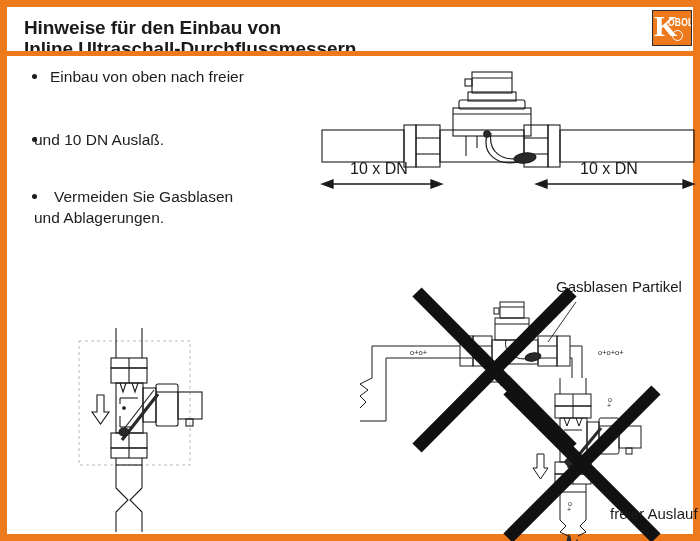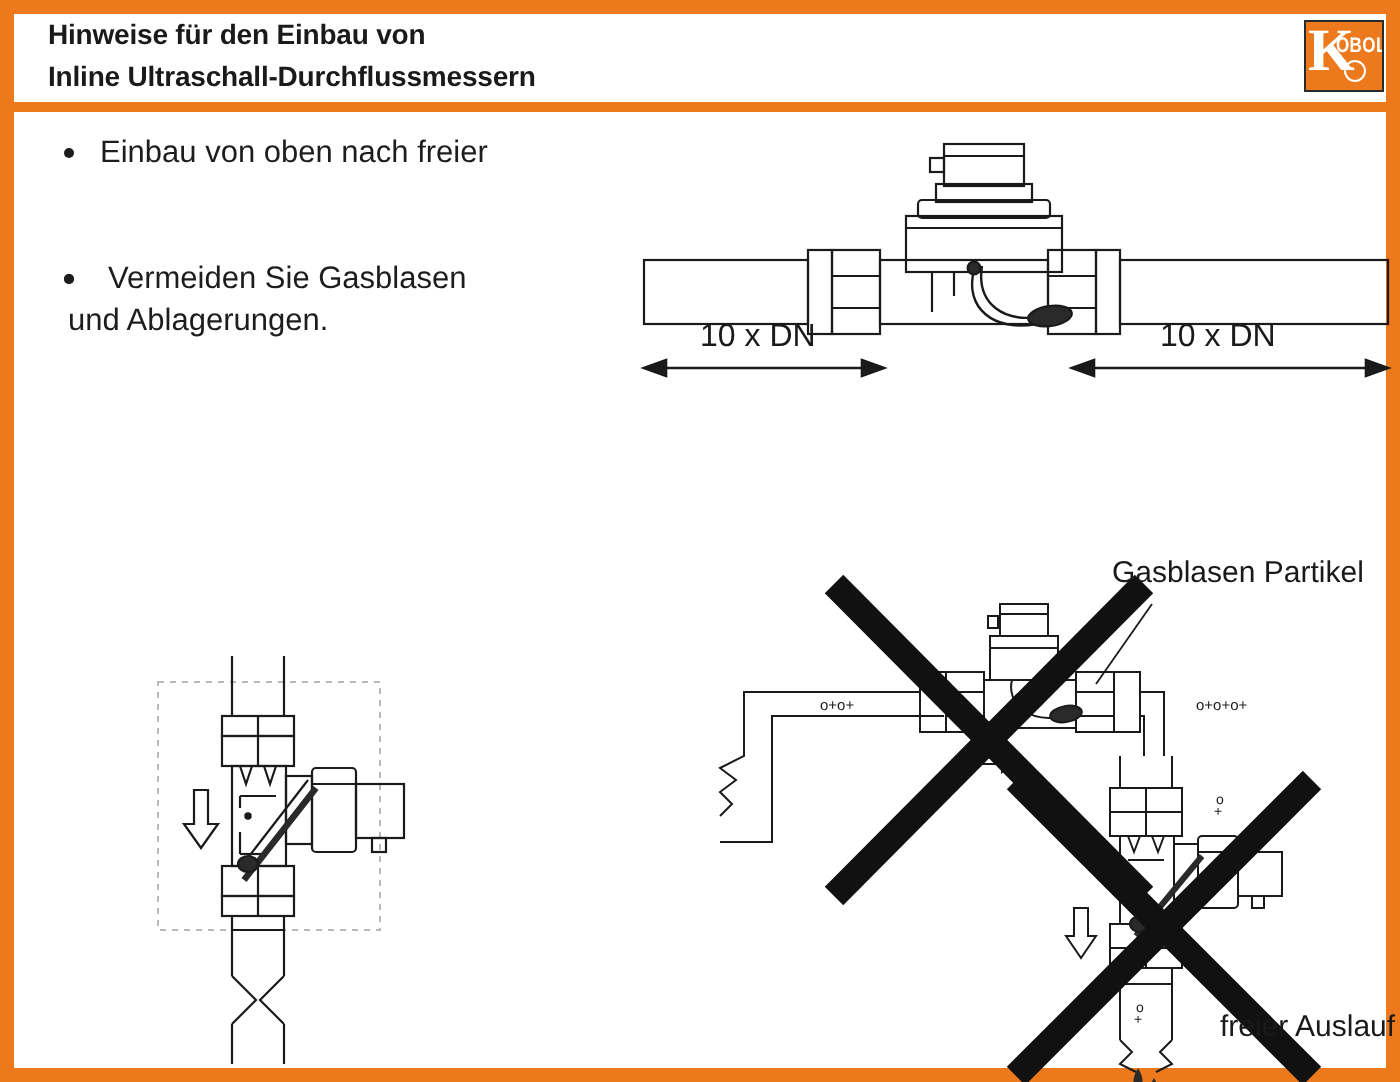--- a/index.html
+++ b/index.html
@@ -31,23 +31,23 @@
     position: absolute;
     left: 7px;
     top: 51px;
     width: 686px;
     height: 5px;
     background: #EC7A1C;
   }
   .title {
     position: absolute;
     left: 24px;
-    top: 7px;
+    top: 17px;
     width: 610px;
-    font-size: 14px;
+    font-size: 19px;
     font-weight: bold;
     line-height: 21px;
     color: #1a1a1a;
     letter-spacing: -0.1px;
   }
   .title-line { display: block; white-space: nowrap; }
 
   
   .logo {
     position: absolute;
@@ -159,20 +159,21 @@
   <div class="bullets">
     <div class="bullet" style="margin-bottom:42px;">
       <span class="dot"></span>
       <span class="btext">
         <span style="display:block;">Einbau von oben nach freier</span>
       </span>
     </div>
     <div class="bullet" style="margin-bottom:36px;">
       <span class="dot"></span>
       <span class="btext">
+        <span class="cont">und 10 DN Auslaß.</span>
       </span>
     </div>
     <div class="bullet">
       <span class="dot"></span>
       <span class="btext">
         <span style="display:block;padding-left:4px;">Vermeiden Sie Gasblasen</span>
         <span class="cont">und Ablagerungen.</span>
       </span>
     </div>
   </div>

